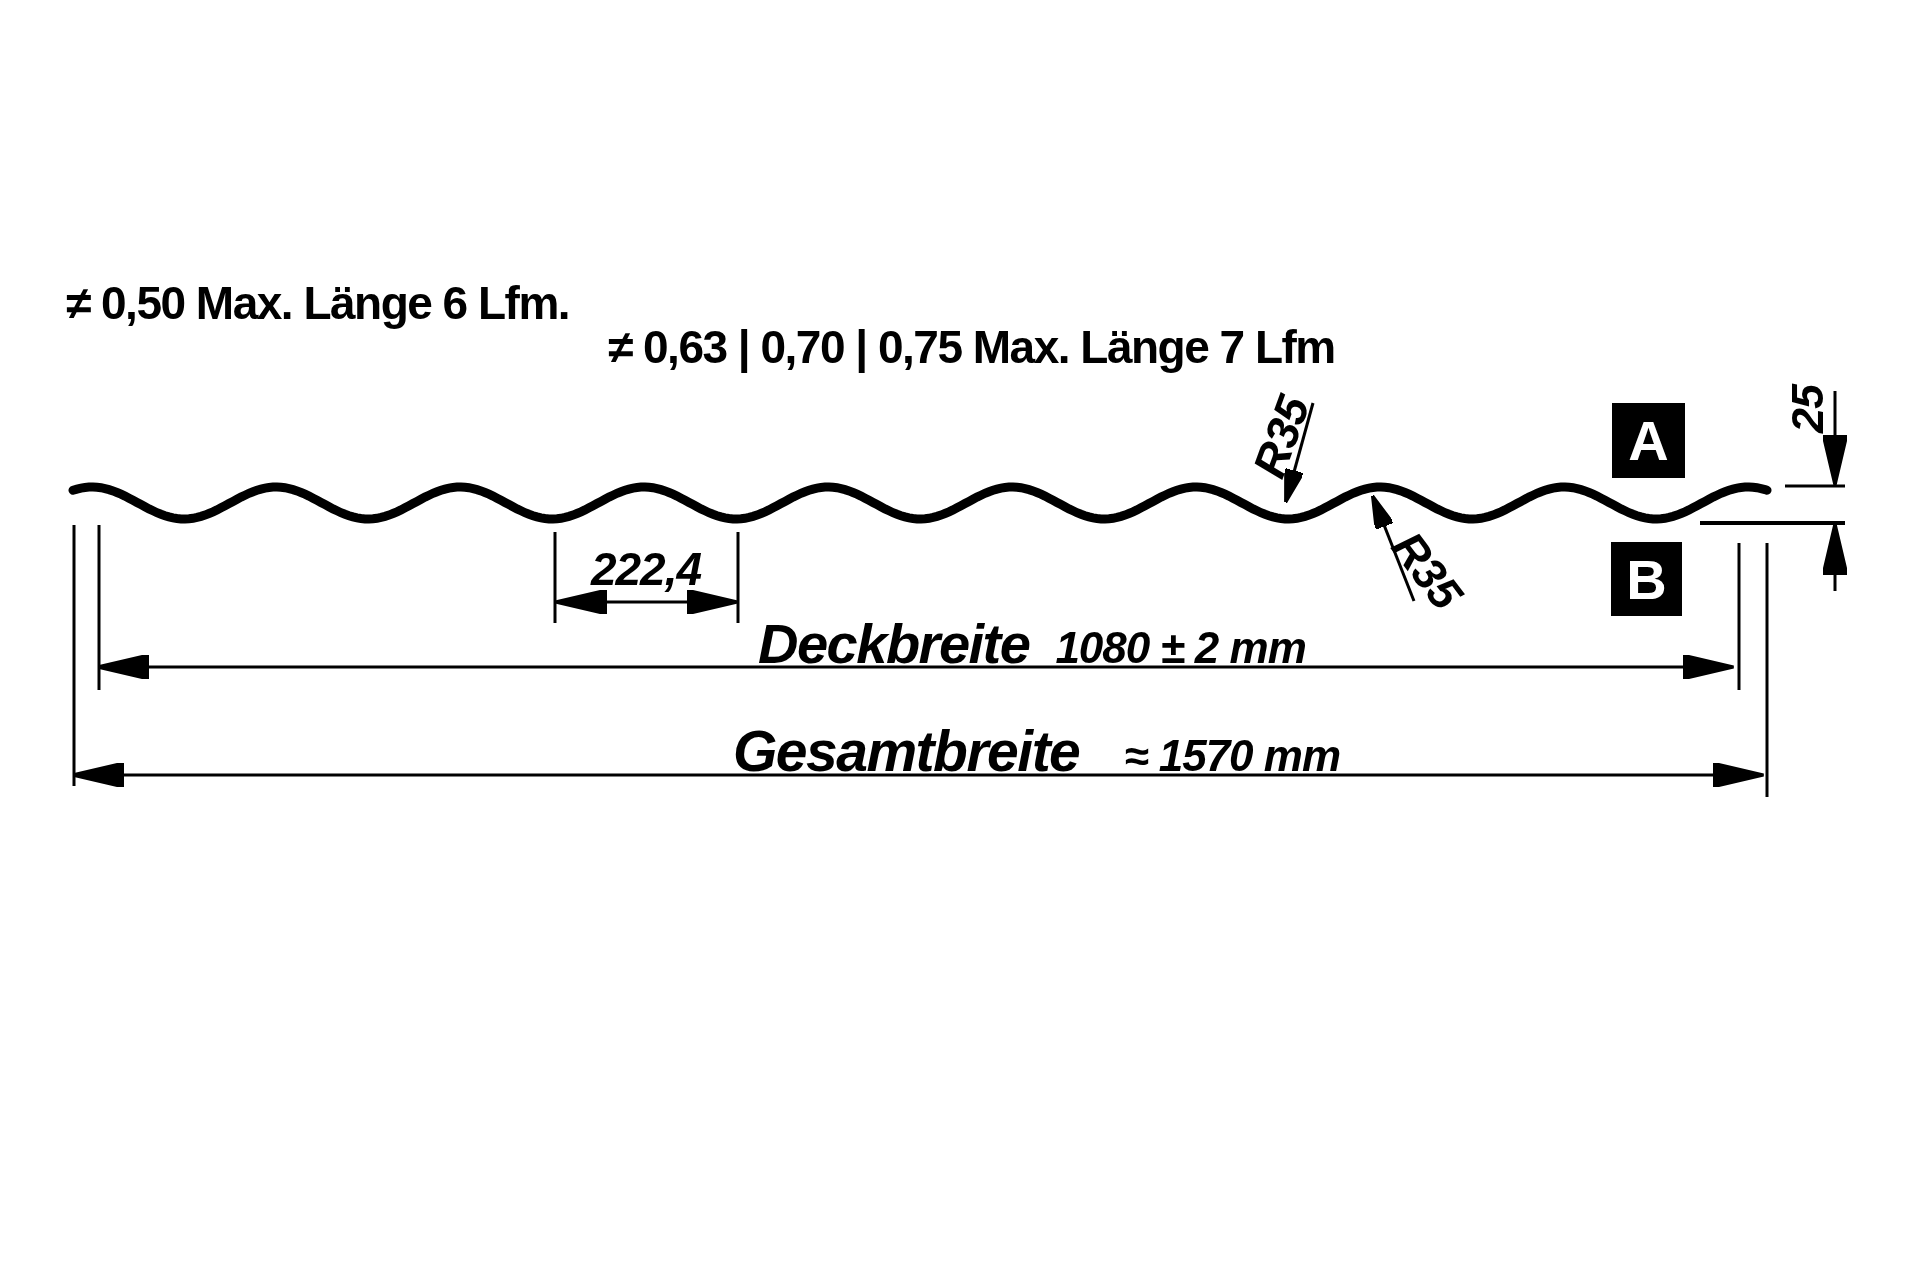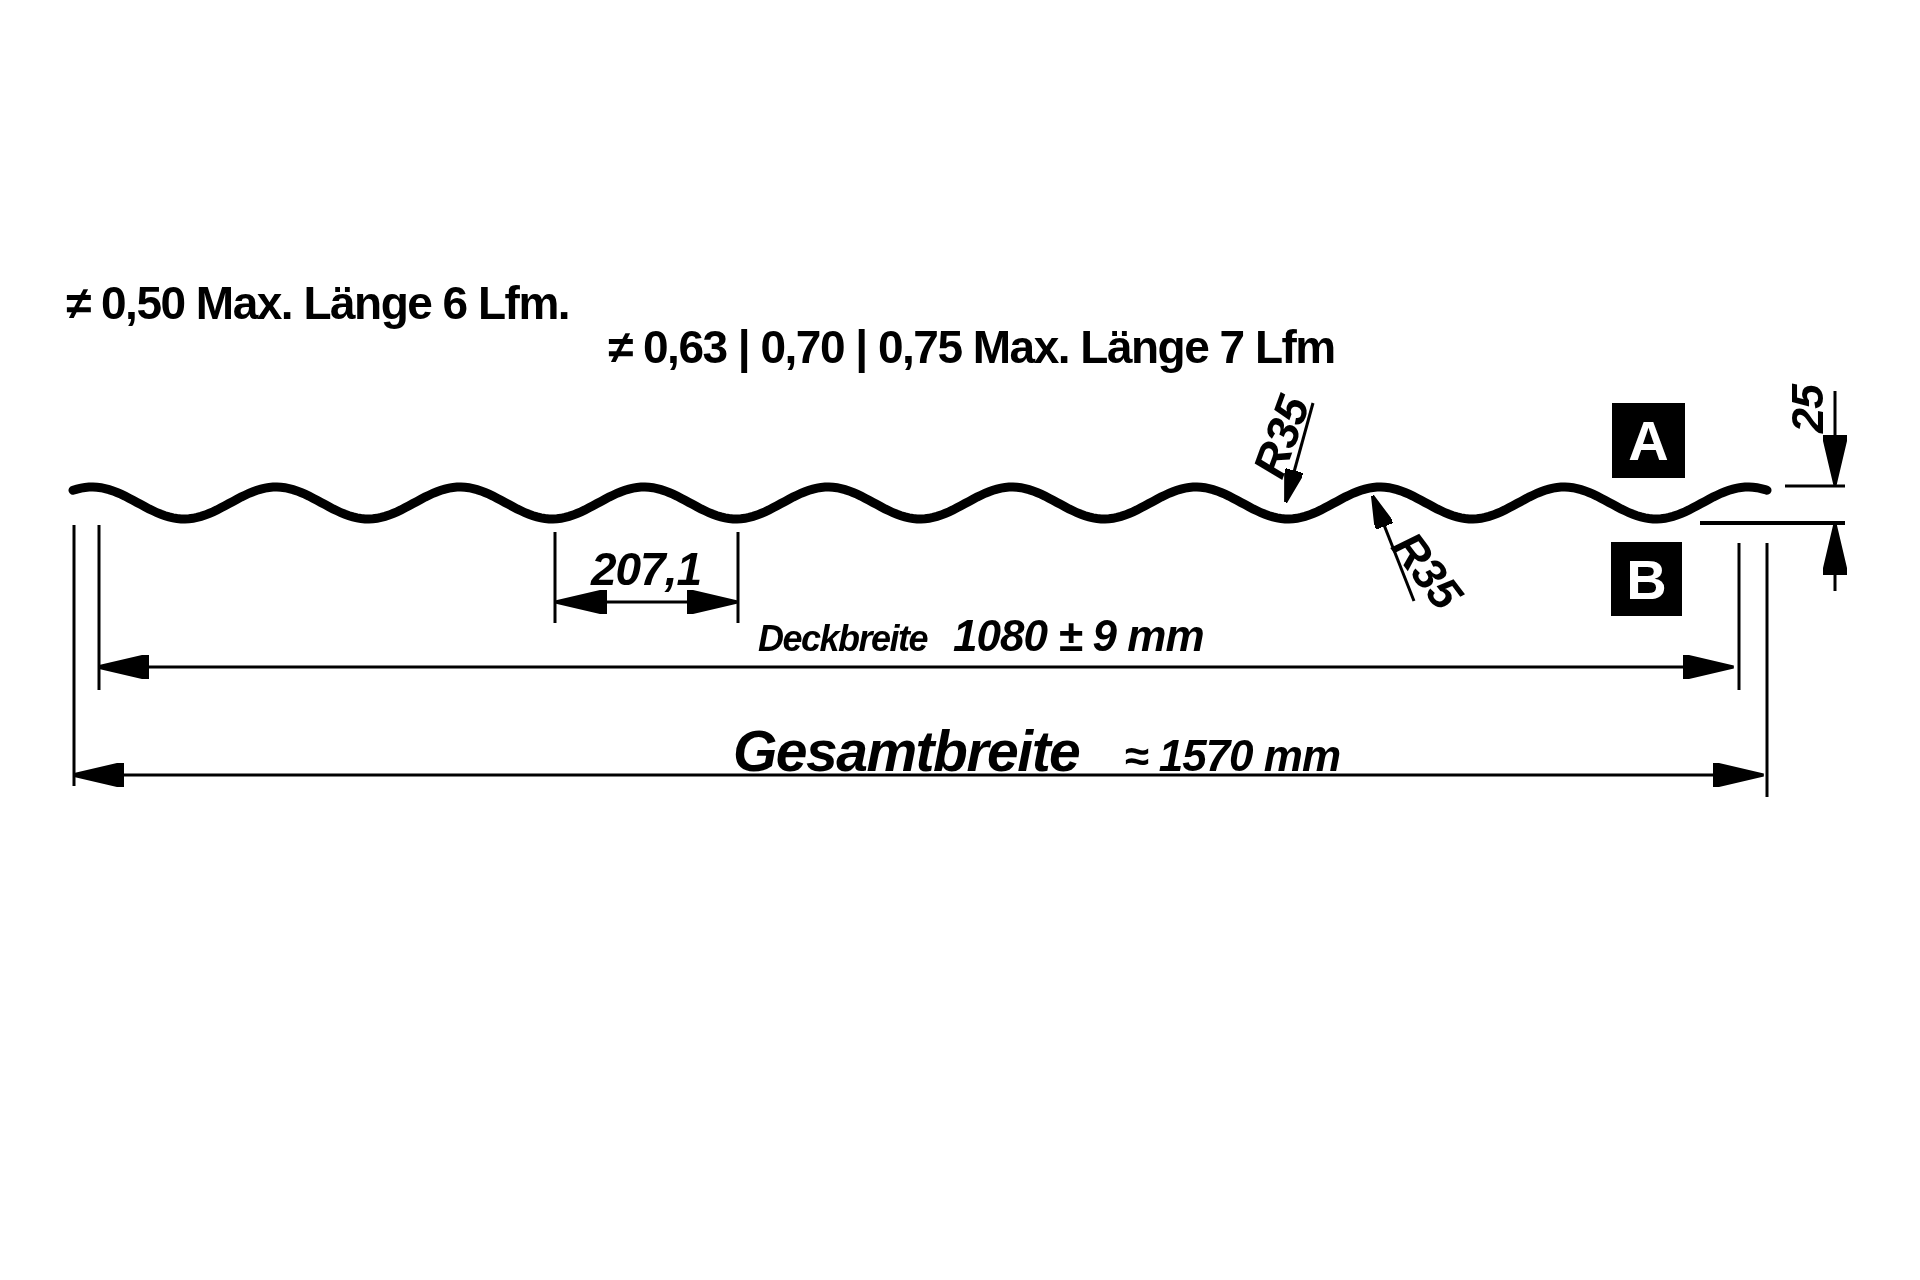--- a/index.html
+++ b/index.html
@@ -25,21 +25,21 @@
   .note-1{left:66px;}
   .note-2{left:608px;margin-top:44px;}
   .dimtxt{font-style:italic;font-weight:700;}
   .pitch-txt{
     left:646px;top:546px;transform:translateX(-50%);
     font-size:46px;letter-spacing:-1px;
   }
   .width-row{position:absolute;display:flex;align-items:baseline;white-space:nowrap;}
   .deck-row{left:758px;top:611px;gap:26px;}
   .ges-row{left:733px;top:718px;gap:45px;}
-  .width-label{font-size:36px;font-style:italic;font-weight:700;letter-spacing:-1.5px;}
+  .width-label{font-size:56px;font-style:italic;font-weight:700;letter-spacing:-1.5px;}
   .ges-row .width-label{font-size:57px;}
   .width-value{font-size:44px;font-style:italic;font-weight:700;letter-spacing:-1px;}
   .height-txt{
     left:1807px;top:409px;
     transform:translate(-50%,-50%) rotate(-90deg);
     font-size:45px;letter-spacing:-1px;
   }
   .r35-top{
     left:1281px;top:437px;
     transform:translate(-50%,-50%) rotate(-70deg);
@@ -91,25 +91,25 @@
     <line x1="1835" y1="391" x2="1835" y2="484" stroke-width="3" marker-end="url(#arr)"></line>
     <line x1="1835" y1="591" x2="1835" y2="525" stroke-width="3" marker-end="url(#arr)"></line>
 
     <line x1="1313" y1="403" x2="1286" y2="501" stroke-width="3" marker-end="url(#arr-s)"></line>
     <line x1="1414" y1="601" x2="1373" y2="497" stroke-width="3" marker-end="url(#arr-s)"></line>
   </svg>
 
   <div class="txt note note-1">≠ 0,50 Max. Länge 6 Lfm.</div>
   <div class="txt note note-2">≠ 0,63 | 0,70 | 0,75 Max. Länge 7 Lfm</div>
 
-  <div class="txt dimtxt pitch-txt">207,1</div>
+  <div class="txt dimtxt pitch-txt">222,4</div>
 
   <div class="width-row deck-row">
     <span class="txt-label width-label">Deckbreite</span>
-    <span class="width-value">1080 ± 9 mm</span>
+    <span class="width-value">1080 ± 2 mm</span>
   </div>
 
   <div class="width-row ges-row">
     <span class="width-label">Gesamtbreite</span>
     <span class="width-value">≈ 1570 mm</span>
   </div>
 
   <div class="txt dimtxt height-txt">25</div>
 
   <div class="txt dimtxt r35-top">R35</div>

